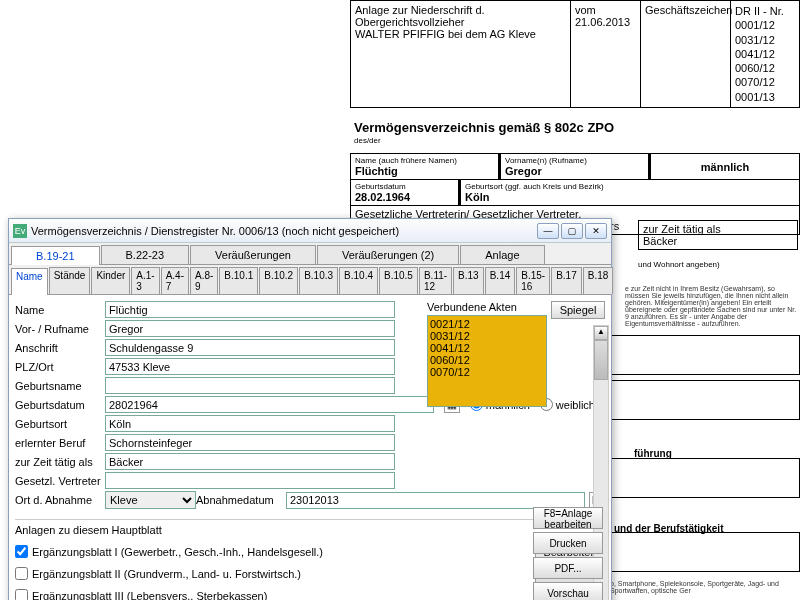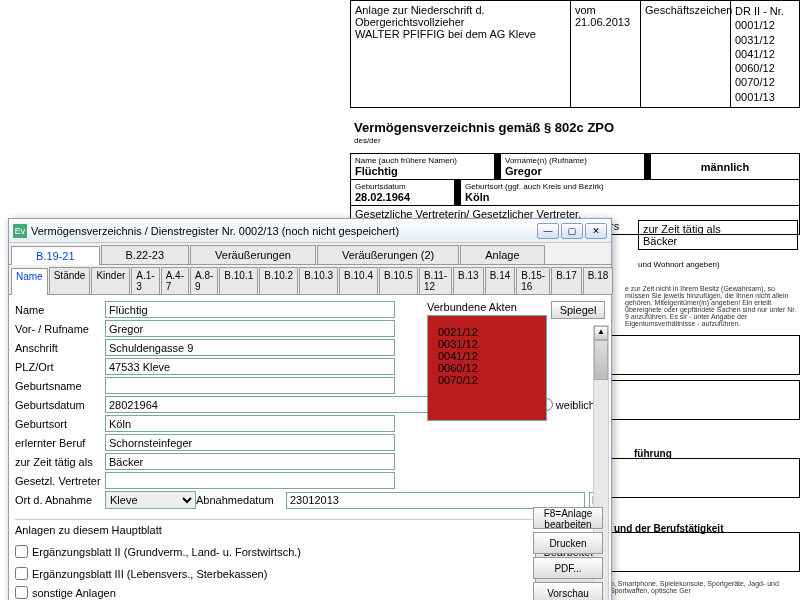--- a/index.html
+++ b/index.html
@@ -10,21 +10,21 @@
   .doc-head { border: 1px solid #000; display: flex; font-size: 9px; }
   .doc-head > div { border-right: 1px solid #000; padding: 3px 4px; }
   .doc-head > div:last-child { border-right: none; }
   .dh1 { width: 220px; }
   .dh2 { width: 70px; }
   .dh3 { width: 90px; }
   .dh4 { width: 60px; line-height: 1.3; }
   .doc-title { font-weight: bold; font-size: 13px; margin: 12px 0 1px 4px; }
   .doc-sub { font-size: 8px; margin: 0 0 8px 4px; }
   .doc-row { display: flex; border: 1px solid #000; font-size: 9px; }
-  .doc-row > div { padding: 2px 4px; border-right: 7px solid #000000; }
+  .doc-row > div { padding: 2px 4px; border-right: 3px solid #000000; }
   .doc-row > div:last-child { border-right: none; }
   .doc-row .lbl { font-size: 8px; }
   .doc-row .val { font-weight: bold; }
   .doc-notes { font-size: 8px; padding: 2px 4px; border-left: 1px solid #000; border-right:1px solid #000; border-bottom:1px solid #000;}
   .doc-boxtitle{font-weight:bold;font-size:10px;margin-top:8px;margin-left:4px;}
   .tiny{font-size:7px;color:#333;}
 
   
   .win { position: absolute; left: 8px; top: 180px; width: 604px; height: 420px; background: #f0f0f0; border: 1px solid #8aa0bc; box-shadow: 2px 2px 8px rgba(0,0,0,0.3); margin-top: 38px; }
   .titlebar { background: linear-gradient(#fdfdfd,#e8eef7); height: 24px; display: flex; align-items: center; padding: 0 4px; border-bottom: 1px solid #bcc; }
@@ -40,21 +40,21 @@
   .form { background: #fff; padding: 6px; height: 340px; position: relative; }
   .row { display: flex; align-items: center; margin-bottom: 2px; }
   .row label { width: 90px; font-size: 11px; }
   .row input[type=text] { border: 1px solid #7a9; height: 17px; padding: 0 3px; font-size: 11px; flex: 1; }
   .row .w1{width:80px;flex:none;}
   .radio { display:inline-flex; align-items:center; margin-right:10px; font-size:11px;}
   .radio input{margin-right:3px;}
 
   .aktbox { position: absolute; right: 64px; top: 6px; width: 120px; }
   .aktbox .hdr{font-size:11px;margin-bottom:2px;}
-  .aktbox .list{border:1px solid #7a9;height:106px;background:#b91c1c;font-size:11px;padding:10px;}
+  .aktbox .list{border:1px solid #7a9;height:92px;background:#eab308;font-size:11px;padding:2px;}
   .spiegel{position:absolute;right:6px;top:6px;width:54px;height:18px;border:1px solid #999;background:linear-gradient(#fff,#ddd);font-size:11px;cursor:pointer;}
   .vscroll{position:absolute;right:2px;top:30px;width:16px;height:300px;background:#e8e8e8;border:1px solid #ccc;}
   .vscroll .btn{height:14px;background:linear-gradient(#fff,#ccc);border:1px solid #aaa;text-align:center;font-size:8px;cursor:pointer;}
   .vscroll .thumb{height:40px;background:linear-gradient(#ddd,#bbb);border:1px solid #aaa;margin-top:0;}
 
   .attach{border-top:1px solid #ccc;margin-top:4px;padding-top:4px;}
   .attach .title{font-weight:normal;font-size:11px;margin-bottom:6px;}
   .attach .line{display:flex;align-items:center;margin-bottom:3px;}
   .attach .line input[type=checkbox]{margin-right:4px;}
   .attach .line .txt{flex:1;font-size:11px;}
@@ -130,21 +130,21 @@
   <div class="doc-boxtitle" style="position:absolute;left:280px;top:440px;">führung</div>
   <div style="position:absolute;left:260px;top:458px;width:190px;height:40px;border:1px solid #000;"></div>
   <div class="doc-boxtitle" style="position:absolute;left:260px;top:515px;">und der Berufstätigkeit</div>
   <div style="position:absolute;left:260px;top:532px;width:190px;height:40px;border:1px solid #000;"></div>
   <div class="tiny" style="position:absolute;left:260px;top:580px;width:190px;">b, Smartphone, Spielekonsole, Sportgeräte, Jagd- und Sportwaffen, optische Ger</div>
 </div>
 
 <div class="win">
   <div class="titlebar">
     <span class="icon">Ev</span>
-    <span class="title">Vermögensverzeichnis / Dienstregister Nr. 0002/13 (noch nicht gespeichert)</span>
+    <span class="title">Vermögensverzeichnis / Dienstregister Nr. 0006/13 (noch nicht gespeichert)</span>
     <span class="winbtn">—</span>
     <span class="winbtn">▢</span>
     <span class="winbtn">✕</span>
   </div>
   <div class="tabs" id="tabs-top">
       <div class="tab active">B.19-21</div>
       <div class="tab ">B.22-23</div>
       <div class="tab ">Veräußerungen</div>
       <div class="tab ">Veräußerungen (2)</div>
       <div class="tab ">Anlage</div>
@@ -241,20 +241,25 @@
     <div class="vscroll">
       <div class="btn">▲</div>
       <div class="thumb"></div>
       <div class="btn" style="position:absolute;bottom:0;width:100%;">▼</div>
     </div>
 
     <div class="attach" style="margin-top:10px;">
       <div class="title">Anlagen zu diesem Hauptblatt</div>
       <div id="attach-lines">
           <div class="line">
+            <input type="checkbox" checked="" style="">
+            <span class="txt">Ergänzungsblatt I (Gewerbetr., Gesch.-Inh., Handelsgesell.)</span>
+            <button>Bearbeiten</button>
+          </div>
+          <div class="line">
             <input type="checkbox" style="">
             <span class="txt">Ergänzungsblatt II (Grundverm., Land- u. Forstwirtsch.)</span>
             <button>Bearbeiten</button>
           </div>
           <div class="line">
             <input type="checkbox" style="">
             <span class="txt">Ergänzungsblatt III (Lebensvers., Sterbekassen)</span>
             <button>Bearbeiten</button>
           </div>
         </div>

